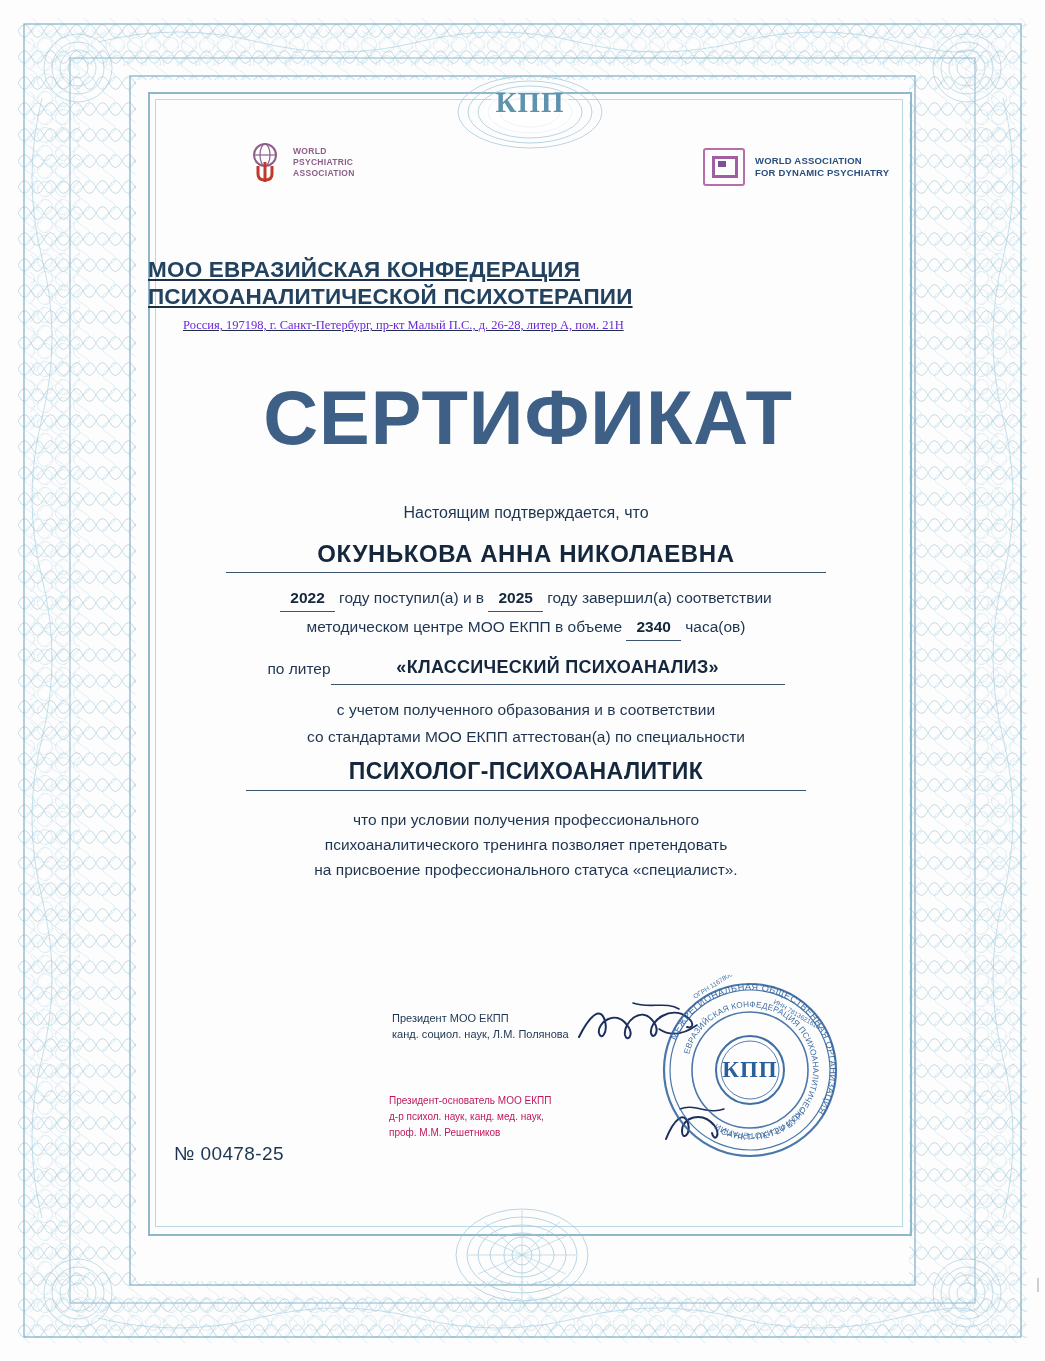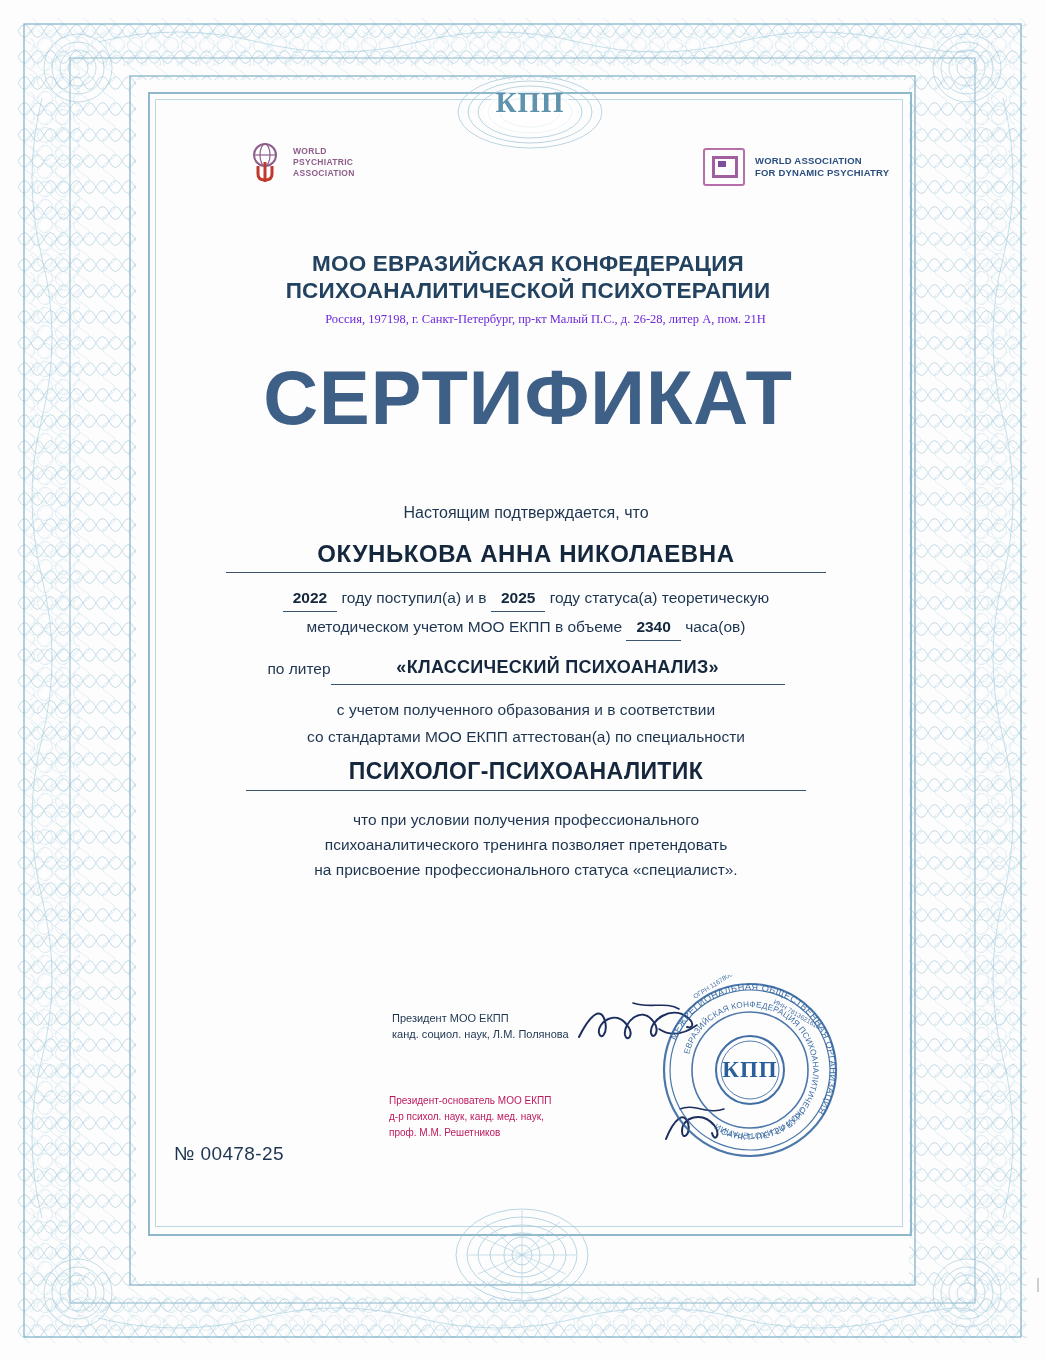--- a/index.html
+++ b/index.html
@@ -131,23 +131,23 @@
     line-height: 12px;
     font-weight: bold;
     color: #2a4f7e;
     letter-spacing: 0.2px;
   }
 
   
   .org-block {
     position: absolute;
     left: 148px;
-    top: 250px;
+    top: 256px;
     width: 760px;
-    text-align: center;
+    text-decoration: underline;
   }
   .org-name {
     font-family: "Liberation Sans", sans-serif;
     font-weight: bold;
     font-size: 22.5px;
     line-height: 27px;
     letter-spacing: 0.2px;
     color: #22425f;
   }
   .org-addr {
@@ -162,21 +162,21 @@
     font-family: "Liberation Serif", serif;
     font-size: 12.5px;
     line-height: 16px;
     color: #1f3b55;
   }
 
   
   .cert-title {
     position: absolute;
     left: 148px;
-    top: 356px;
+    top: 376px;
     width: 760px;
     text-align: center;
     font-family: "Liberation Sans", sans-serif;
     font-weight: bold;
     font-size: 76px;
     line-height: 84px;
     letter-spacing: 1px;
     color: #3e5f86;
   }
 
@@ -461,26 +461,26 @@
 
   <div class="body-wrap">
     <div class="line-intro">Настоящим подтверждается, что</div>
 
     <div class="name-line">ОКУНЬКОВА АННА НИКОЛАЕВНА</div>
 
     <div class="row">
       <span class="fill">2022</span>
       <span>году поступил(а) и в</span>
       <span class="fill">2025</span>
-      <span>году статуса(а) теоретическую</span>
+      <span>году завершил(а) соответствии</span>
     </div>
 
 
     <div class="row2">
-      <span>методическом учетом МОО ЕКПП в объеме</span>
+      <span>методическом центре МОО ЕКПП в объеме</span>
       <span class="fill">2340</span>
       <span>часа(ов)</span>
     </div>
 
     <div class="course-row">
       <span class="course-label">по литер</span>
       <span class="course-value">«КЛАССИЧЕСКИЙ ПСИХОАНАЛИЗ»</span>
     </div>
 
     <div class="row">с учетом полученного образования и в соответствии</div>

